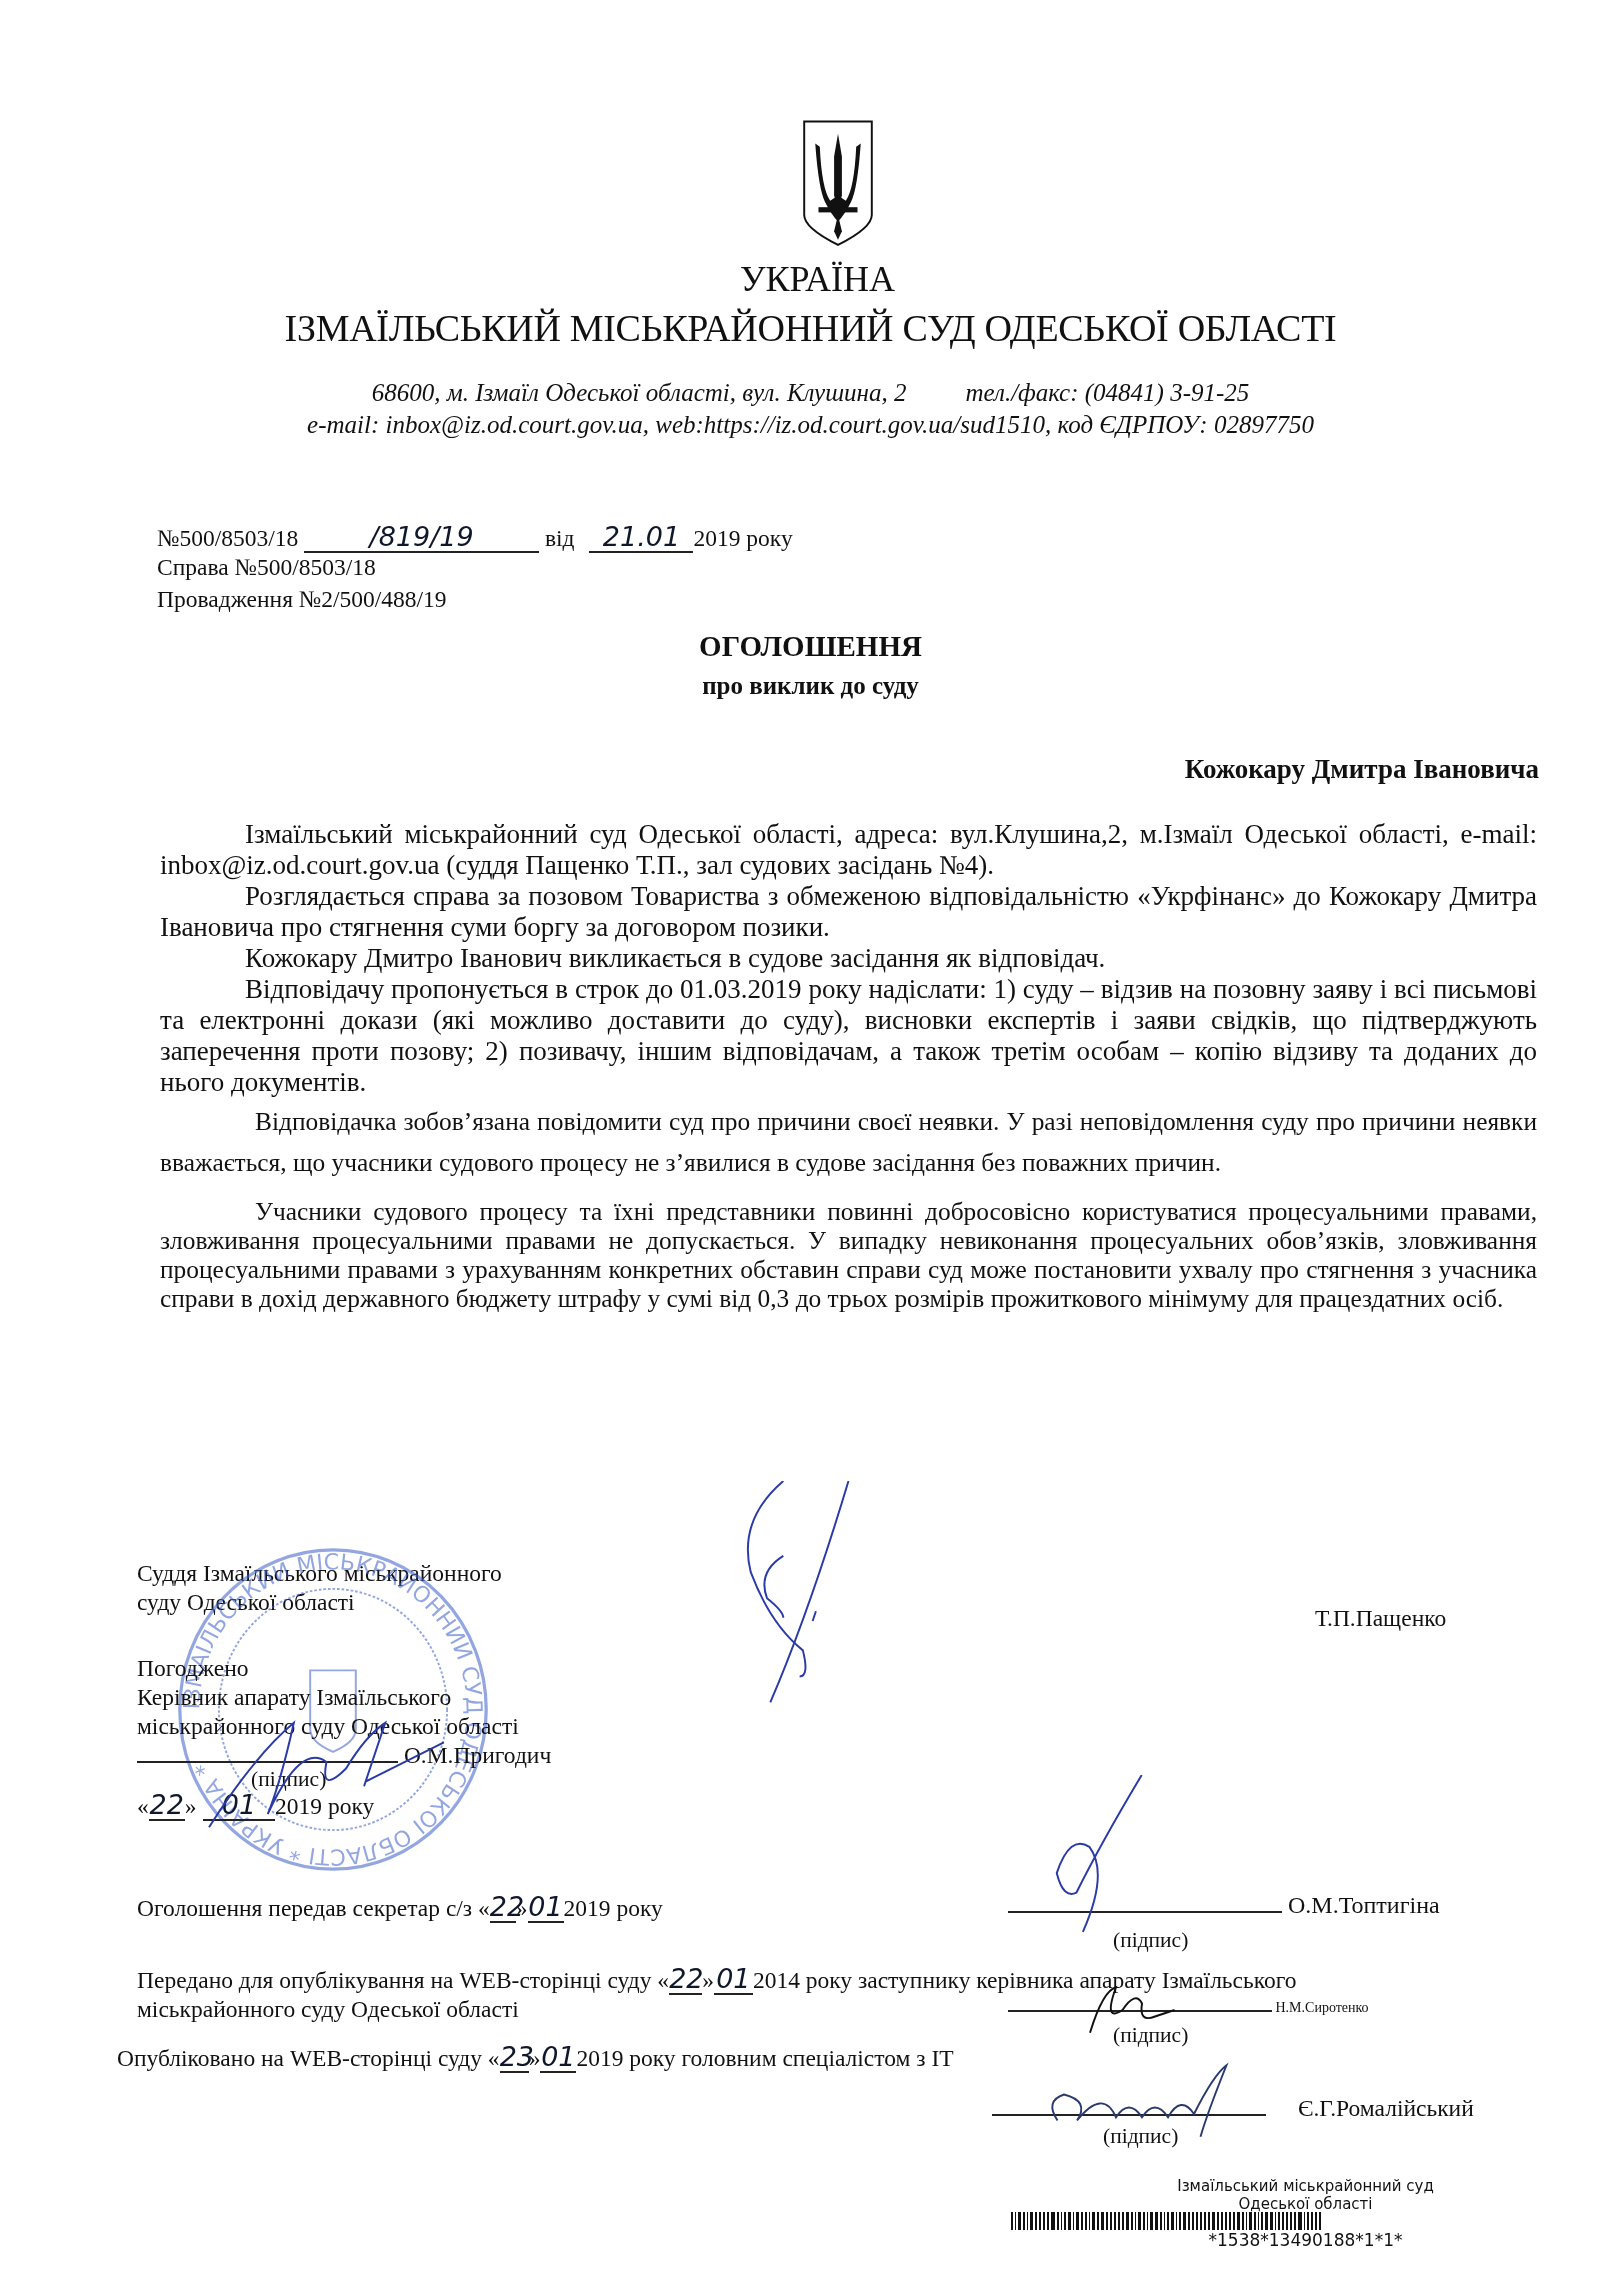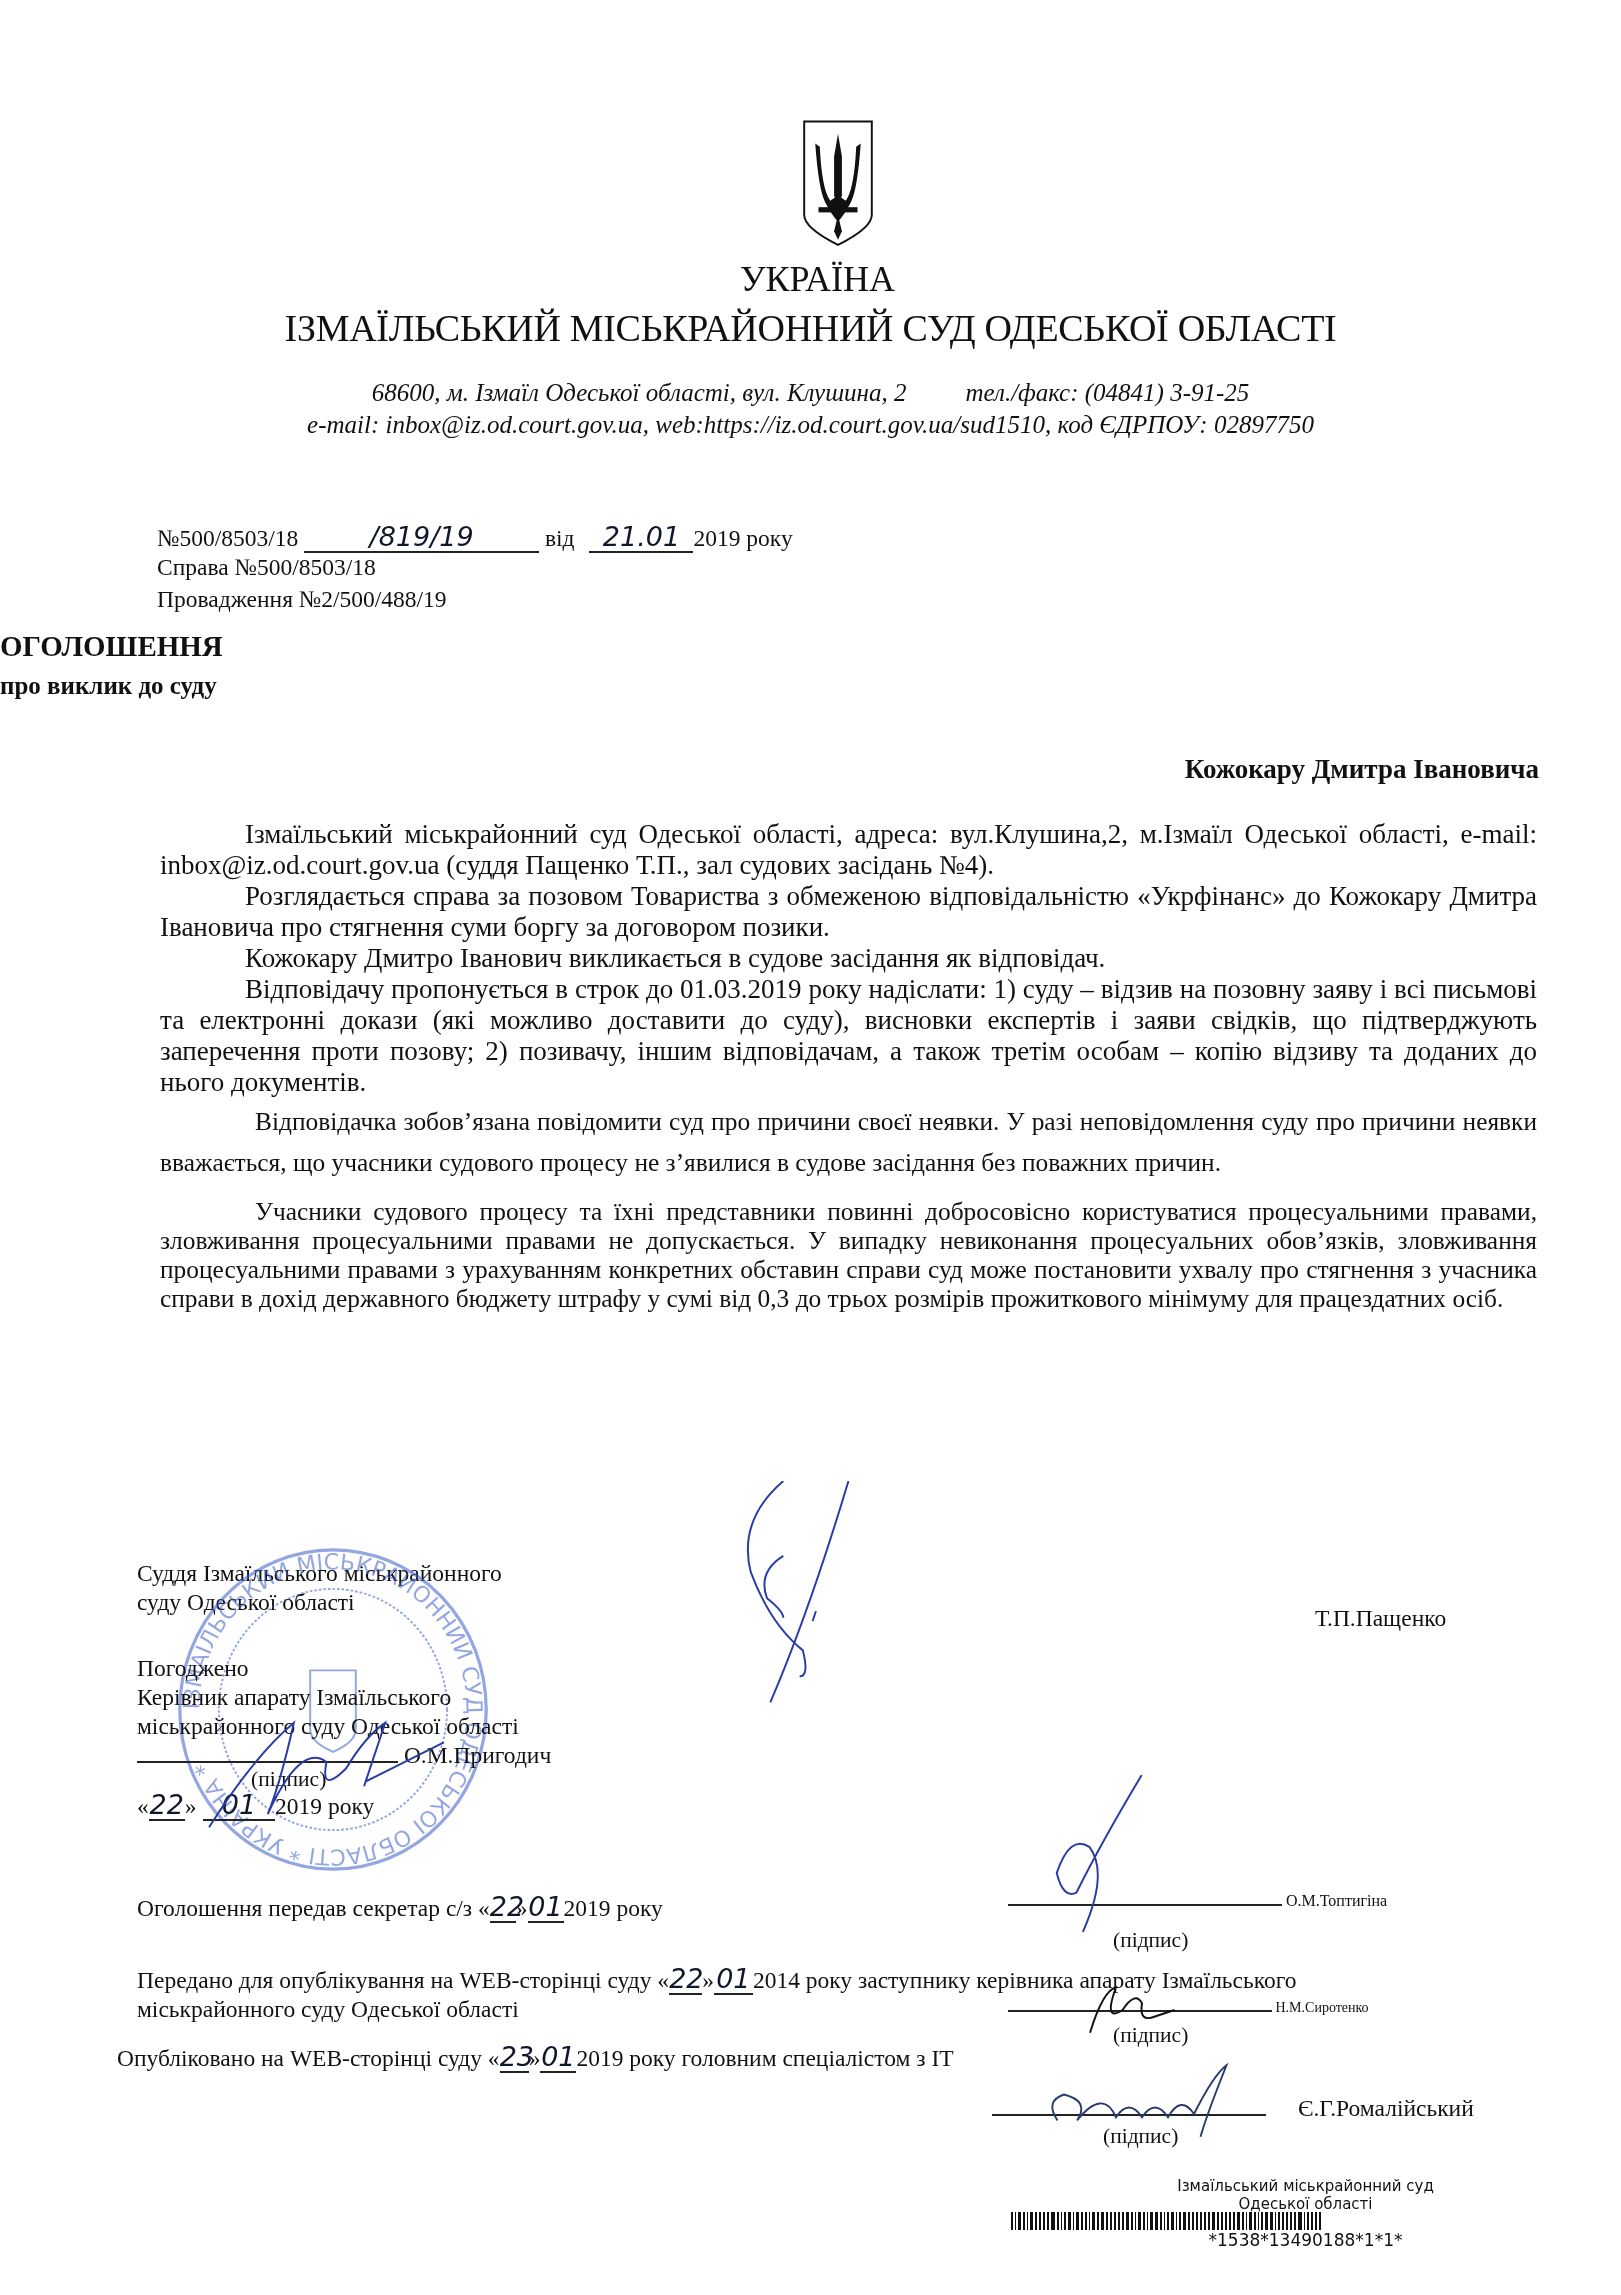--- a/index.html
+++ b/index.html
@@ -12,21 +12,21 @@
   .addr { left:0; width:1621px; text-align:center; font-style:italic; font-size:25px; line-height:30px; }
   .addr1 { top:378px; }
   .addr2 { top:410px; }
   .addr .gap { display:inline-block; width:59px; }
   .ref { left:157px; font-size:23.5px; line-height:29px; }
   .ref1 { top:522px; }
   .ref2 { top:553px; }
   .ref3 { top:585px; }
   .hw { font-family:"DejaVu Sans", sans-serif; font-style:italic; color:#0f172a; font-size:27px; }
   .blank { display:inline-block; border-bottom:2px solid #222; text-align:center; }
-  .title { left:0; width:1621px; font-weight:bold; }
+  .title { left:0; width:1621px; text-align:center; font-weight:bold; }
   .t1 { top:630px; font-size:29px; }
   .t2 { top:672px; font-size:25px; }
   .addressee { right:82px; top:754px; font-size:27px; font-weight:bold; }
   .body { left:160px; width:1377px; font-size:27px; line-height:31px; text-align:justify; }
   .body p { margin:0; text-indent:85px; }
   .body p.tight { text-indent:95px; }
   .body .u { font-weight:bold; text-decoration:underline; text-decoration-thickness:2.6px; }
   .sig-left { left:137px; font-size:23.5px; line-height:29px; }
   .sig-name { font-size:23.5px; }
   .line { display:inline-block; border-bottom:2px solid #222; }
@@ -110,21 +110,21 @@
   <div class="small" style="padding-left:114px;line-height:19.6px;">(підпис)</div>
   <div><span>«</span><span class="blank hw" style="width:36px;">22</span><span>»</span><span class="blank hw" style="width:72px;margin-left:6.5px;">01</span><span>2019 року</span></div>
 </div>
 <svg class="sig-ink" style="left:196px;top:1703px;width:274px;height:131px;" viewBox="0 0 420 200">
   <path d="M20 190 Q90 80 150 30 Q130 120 110 170 Q160 60 200 90 Q190 140 230 100 Q260 50 290 30 Q250 150 260 120 Q300 100 380 60" fill="none" stroke="#2a3aa8" stroke-width="3"></path>
 </svg>
 
 <div class="abs sig-left" style="top:1892px;">
   <span>Оголошення передав секретар с/з «</span><span class="blank hw" style="width:26px;">22</span><span>»</span><span class="blank hw" style="width:36px;">01</span><span>2019 року</span>
 </div>
-<div class="abs" style="left:1008px;top:1892px;font-size:16px;">
+<div class="abs" style="left:1008px;top:1892px;font-size:24px;">
   <span class="line" style="width:274px;"></span> <span>О.М.Топтигіна</span>
 </div>
 <div class="abs small" style="left:1113px;top:1928px;">(підпис)</div>
 <svg class="sig-ink" style="left:1037px;top:1775px;width:131px;height:170px;" viewBox="0 0 200 260">
   <path d="M160 0 Q100 100 60 180 Q40 190 30 150 Q50 90 80 110 Q110 150 70 240" fill="none" stroke="#2a3aa8" stroke-width="3"></path>
 </svg>
 
 <div class="abs sig-left" style="top:1964px;">
   <div><span>Передано для опублікування на WEB-сторінці суду «</span><span class="blank hw" style="width:33px;">22</span><span>»</span><span class="blank hw" style="width:39px;">01</span><span>2014</span> <span>року заступнику керівника апарату Ізмаїльського</span></div>
   <div>міськрайонного суду Одеської області</div>

